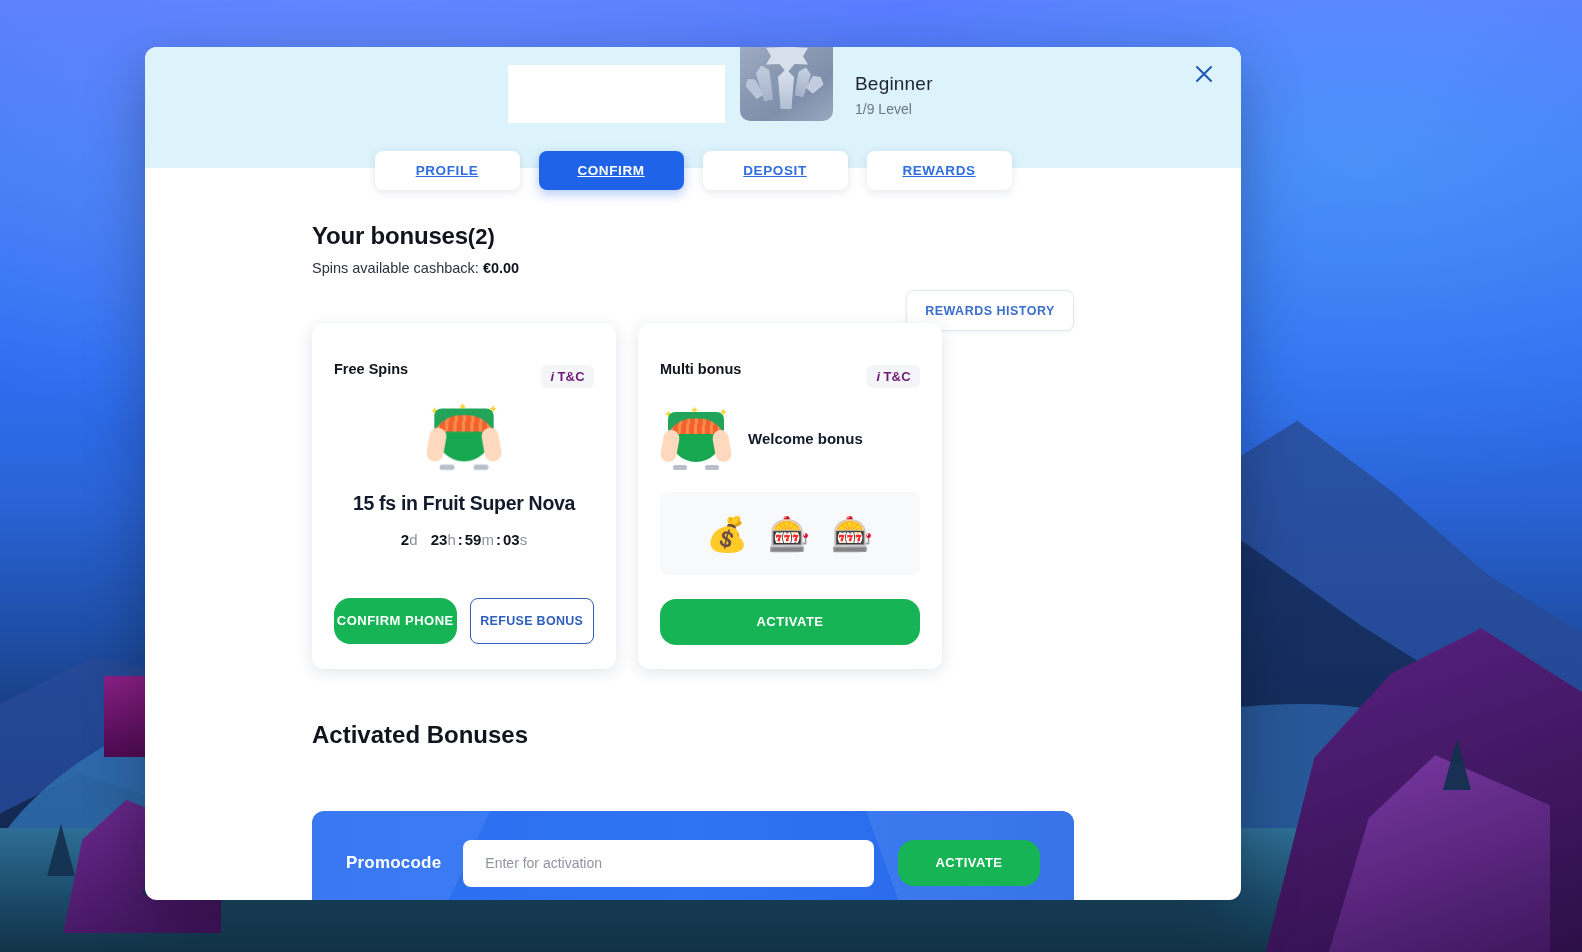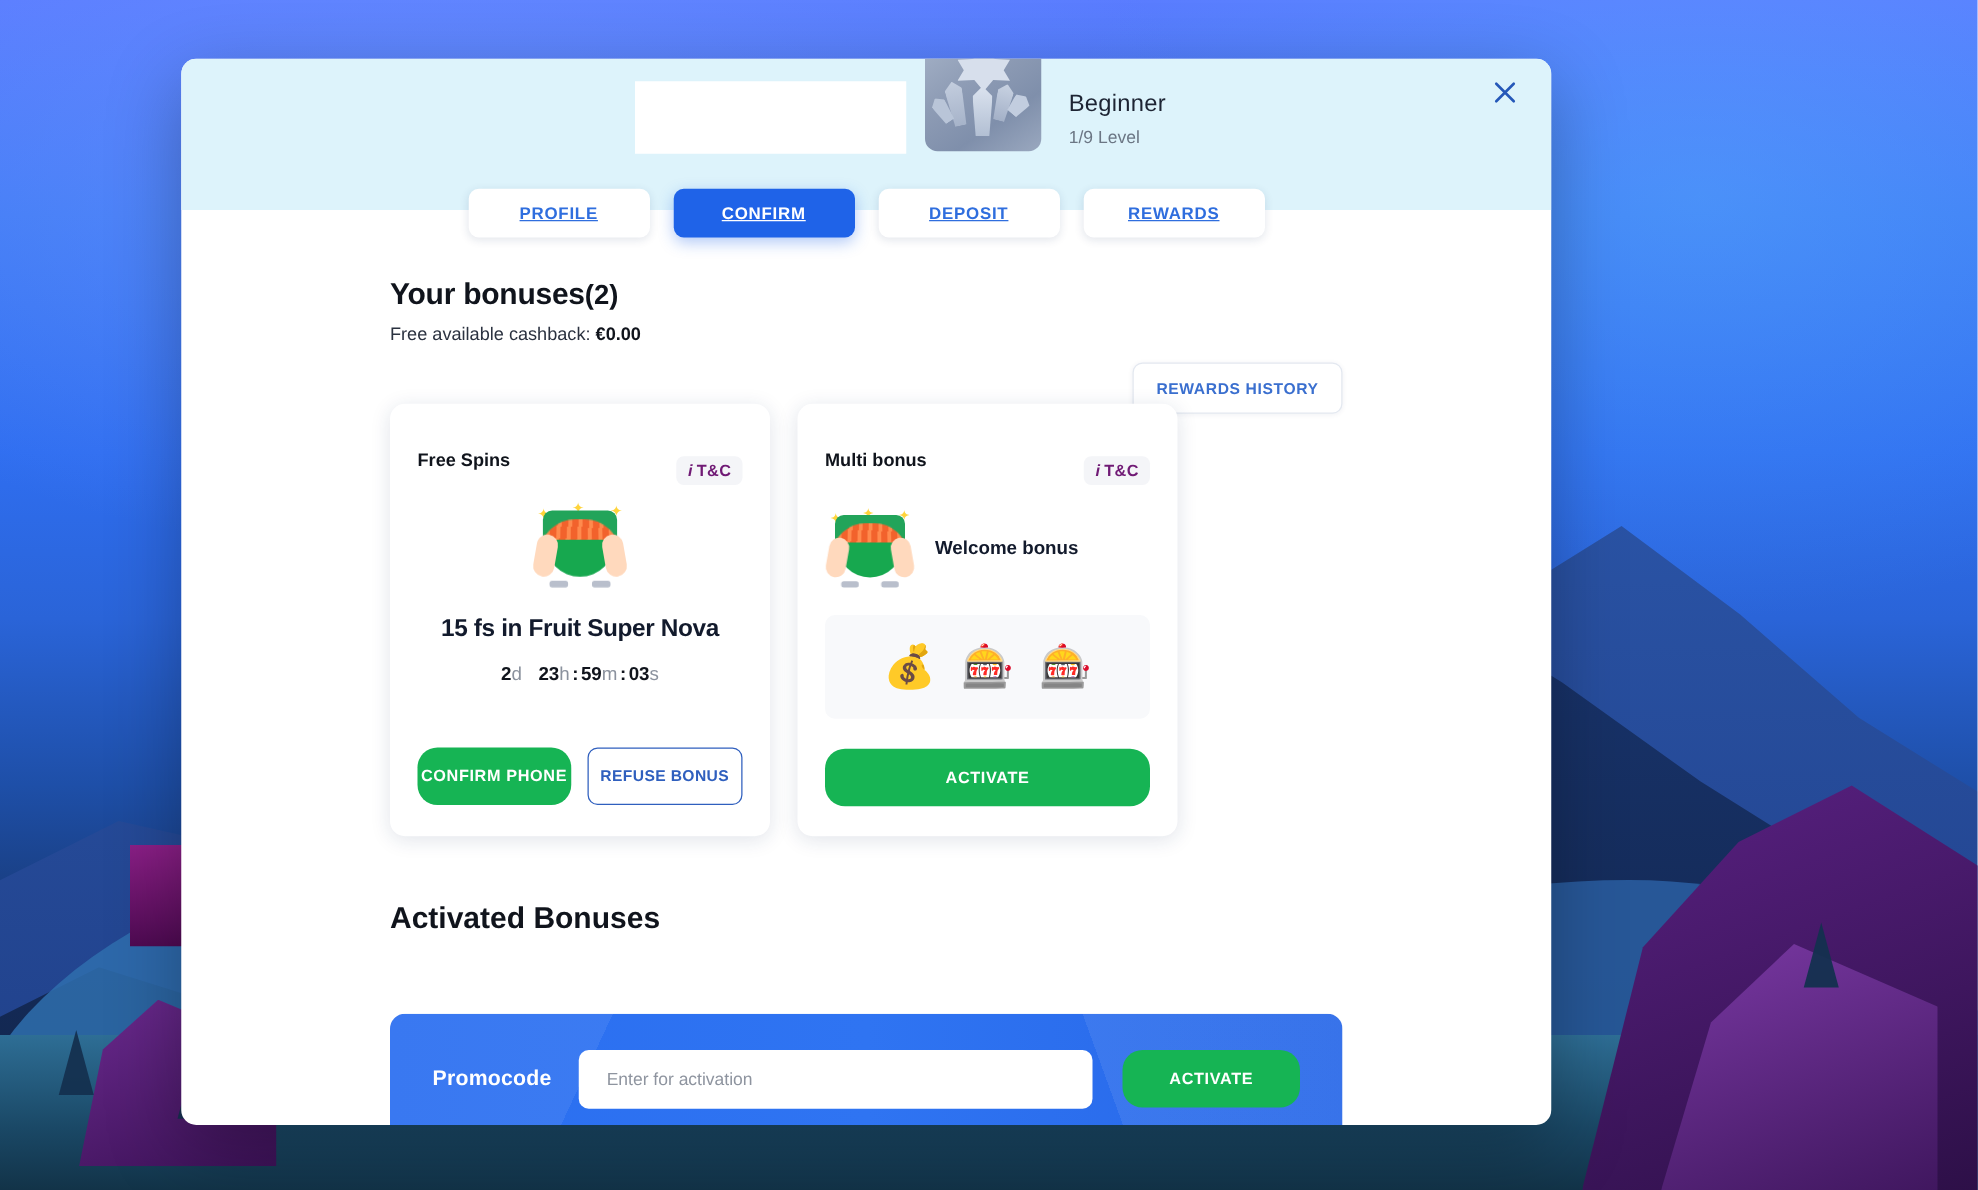--- a/index.html
+++ b/index.html
@@ -418,21 +418,21 @@
   </div>
 
   <div id="modal-body">
 
     <div id="bonus-head">
       <span id="bonus-title">Your bonuses</span>
       <span id="bonus-count">(2)</span>
     </div>
 
     <div id="cashback-line">
-      <span>Free available cashback:</span>
+      <span>Spins available cashback:</span>
       <b>€0.00</b>
     </div>
 
     <div id="rewards-history">REWARDS HISTORY</div>
 
     <div id="cards">
 
       <div class="bonus-card">
         <div class="card-top">
           <span class="card-kind">Free Spins</span>

